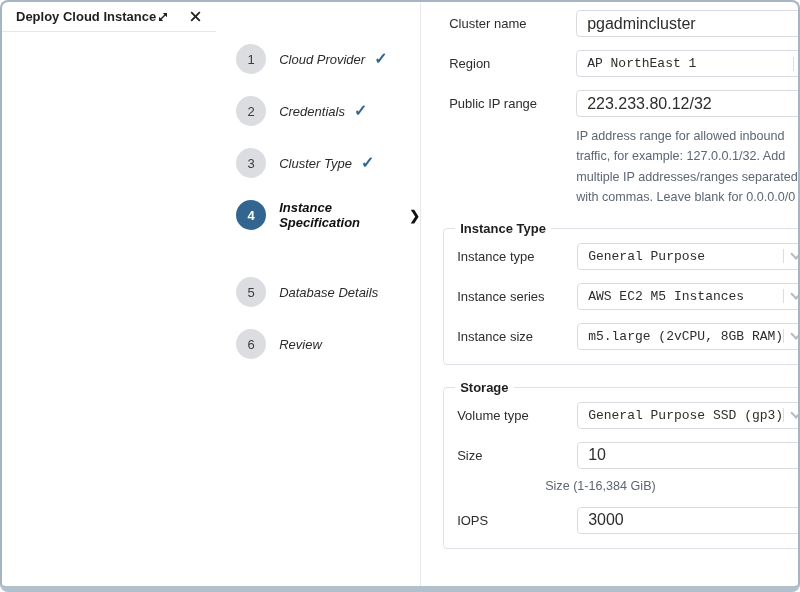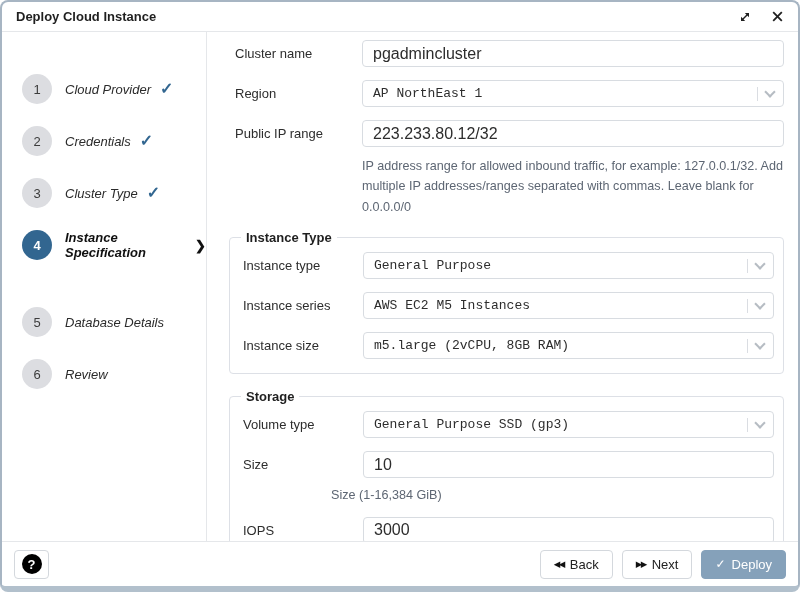--- a/index.html
+++ b/index.html
@@ -9,21 +9,21 @@
     background: #ffffff;
     position: relative;
     color: #2d2d2d;
   }
   .dialog {
     position: absolute; inset: 0;
     border: 2px solid #a7b5c3;
     border-bottom: 6px solid #b2c0cc;
     border-radius: 8px;
     background: #fff;
-    display: flex; flex-direction: column;
+    display: flex; flex-direction: row;
     overflow: hidden;
   }
   
   .titlebar {
     flex: none; height: 30px;
     display: flex; align-items: center;
     padding: 0 14px;
     border-bottom: 1px solid #e5e7ea;
   }
   .title { font-size: 13px; font-weight: bold; color: #1f1f1f; }

